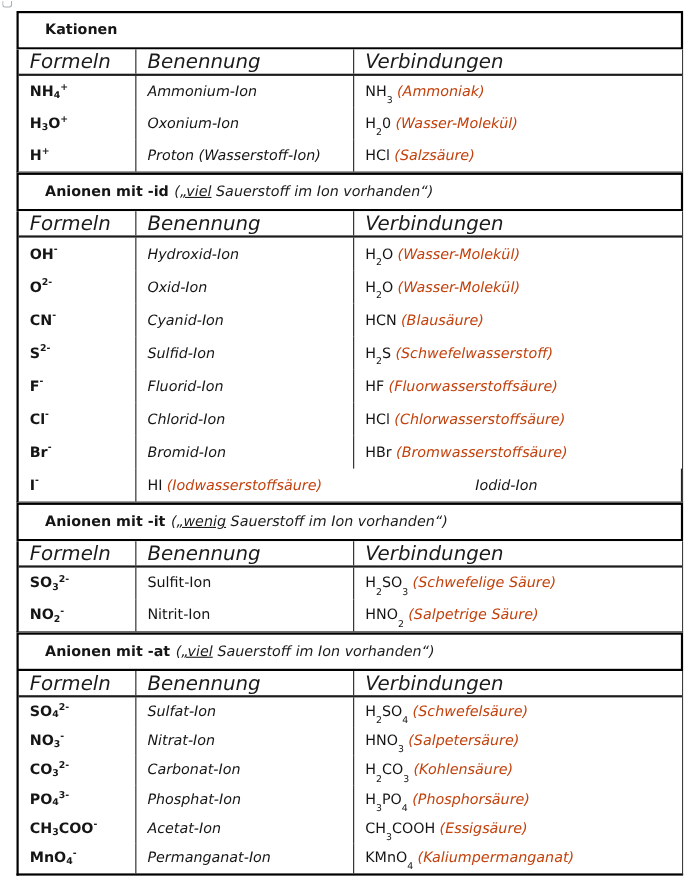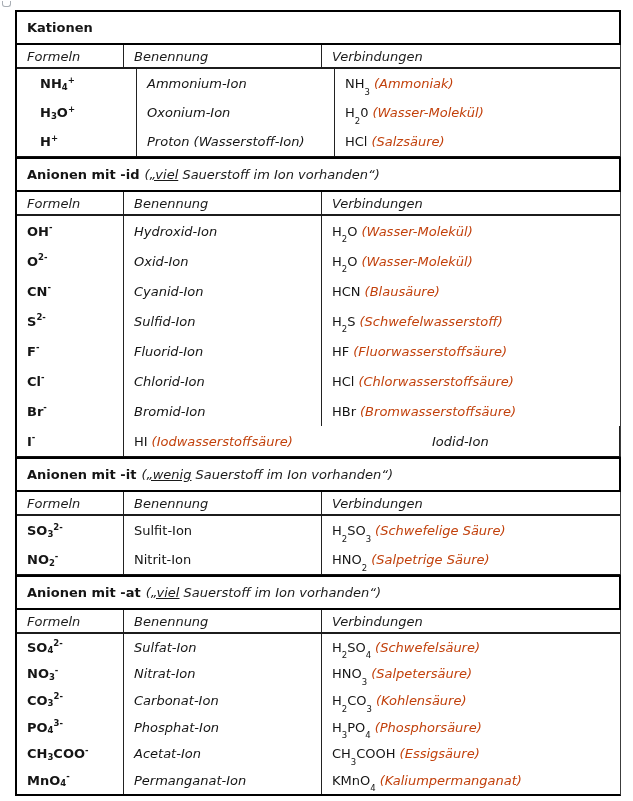--- a/index.html
+++ b/index.html
@@ -14,21 +14,21 @@
   }
   .doc{
     position:absolute;left:15px;top:10px;width:606px;
     box-sizing:border-box;
   }
   .sec{box-sizing:border-box;}
   .sec-title{
     box-sizing:border-box;
     border:2.5px solid #000;
     background:#fff;
-    padding:7px 10px;
+    padding:7px 24px;
     font-size:13px;line-height:17px;
     font-weight:bold;
     white-space:nowrap;
   }
   .t-note{
     font-weight:normal;font-style:italic;margin-left:5px;color:#1b1b1b;
   }
   .t-note .u{text-decoration:underline;}
   .grid{
     box-sizing:border-box;
@@ -40,23 +40,23 @@
   .sec:last-child .grid{border-bottom:2.5px solid #000;}
   .row{display:flex;box-sizing:border-box;}
   .cell{
     box-sizing:border-box;display:flex;align-items:center;
     padding-left:10px;overflow:hidden;white-space:nowrap;
   }
   .c1{width:107px;border-right:1.4px solid #222;}
   .c2{width:198px;border-right:1.4px solid #222;}
   .c3{flex:1;}
   .hdr{height:24px;border-bottom:2px solid #1c1c1c;}
-  .hdr .cell{font-style:italic;font-size:13px;color:#1b1b1b;}
+  .hdr .cell{font-style:italic;font-size:18px;color:#1b1b1b;}
   .drow{font-size:13px;}
-  .sec:nth-child(1) .drow{height:29px;padding-left:13px;}
+  .sec:nth-child(1) .drow{height:29px;}
   .sec:nth-child(2) .drow{height:30px;}
   .sec:nth-child(3) .drow{height:29px;}
   .sec:nth-child(4) .drow{height:26.6px;}
   .f-cell{font-weight:bold;}
   .n-italic{font-style:italic;}
   .n-bold{font-weight:normal;}
   .v-cell .vf{font-weight:normal;}
   .v-cell .vn{font-style:italic;margin-left:4px;color:#c2410c;}
   sub,sup{font-size:8.5px;line-height:0;position:relative;}
   sub{top:3px;}

